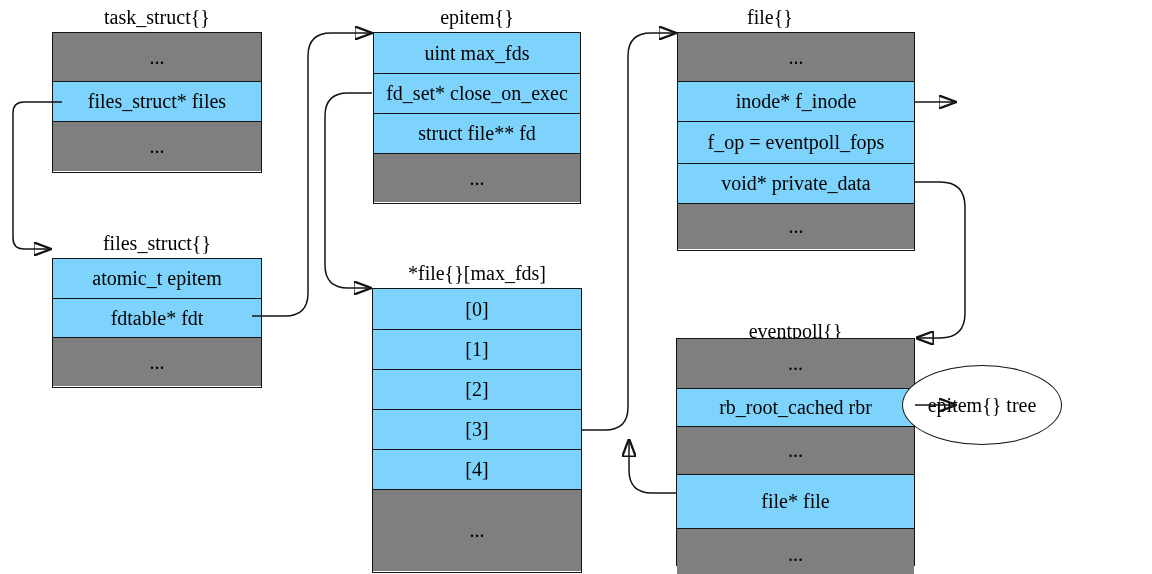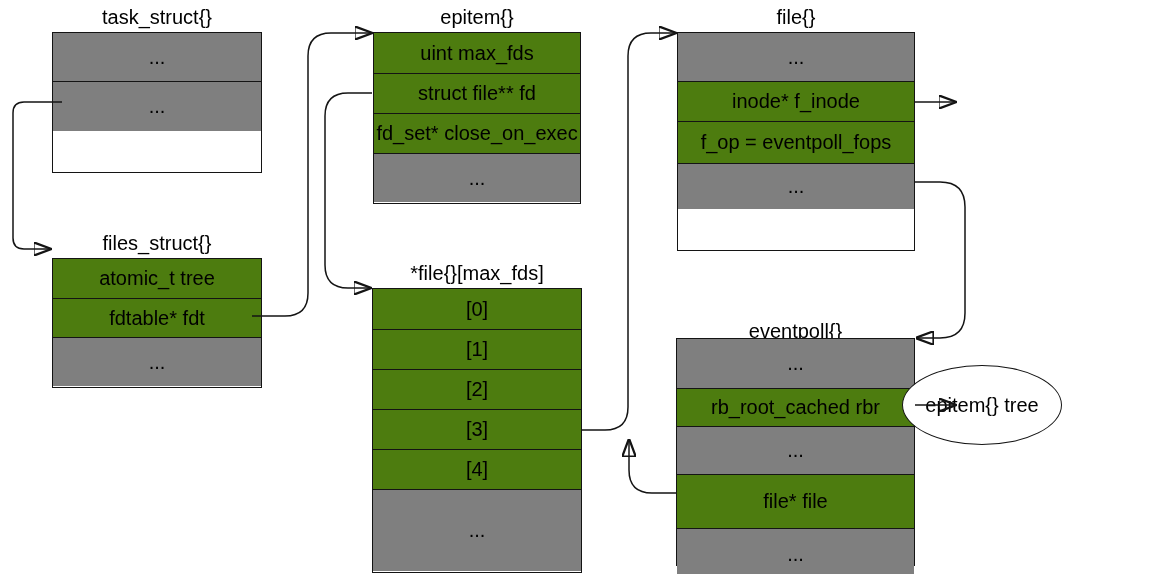--- a/index.html
+++ b/index.html
@@ -1,30 +1,30 @@
 <!DOCTYPE html>
 <html><head>
 <meta charset="utf-8">
 <style>
   html,body{margin:0;padding:0;background:#ffffff;}
   .canvas{
     position:relative;width:1152px;height:574px;background:#ffffff;
-    font-family:Liberation Sans, sans-serif;color:#000;overflow:hidden;
+    font-family:Liberation Serif, serif;color:#000;overflow:hidden;
   }
   .stitle{
     position:absolute;height:26px;line-height:26px;text-align:center;
     font-size:20px;white-space:nowrap;
   }
   .struct{
     position:absolute;border:1.5px solid #141414;box-sizing:border-box;
     background:#ffffff;
   }
   .srow{
     box-sizing:border-box;display:flex;align-items:center;justify-content:center;
-    font-size:20px;background:#4d7c0f;white-space:nowrap;overflow:hidden;
+    font-size:20px;background:#7dd3fc;white-space:nowrap;overflow:hidden;
   }
   .srow + .srow{border-top:1.5px solid #141414;}
   .srow.gray{background:#7f7f7f;}
   .node-rect{
     position:absolute;border:1.5px solid #141414;box-sizing:border-box;background:#ffffff;
     display:flex;align-items:center;justify-content:center;font-size:20px;white-space:nowrap;
   }
   .node-ellipse{
     position:absolute;border:1.5px solid #141414;box-sizing:border-box;background:#ffffff;
     border-radius:50%;display:flex;align-items:center;justify-content:center;
@@ -35,68 +35,70 @@
 
   
   #t-task{left:52px;top:4px;width:210px;}
   #s-task{left:52px;top:32px;width:210px;height:141px;}
   #t-files{left:52px;top:230px;width:210px;}
   #s-files{left:52px;top:258px;width:210px;height:130px;}
   #t-fdtable{left:373px;top:4px;width:208px;}
   #s-fdtable{left:373px;top:32px;width:208px;height:172px;}
   #t-array{left:372px;top:260px;width:210px;}
   #s-array{left:372px;top:288px;width:210px;height:285px;}
-  #t-file{left:677px;top:4px;width:238px;}
+  #t-file{left:651px;top:4px;width:238px;}
   #s-file{left:677px;top:32px;width:238px;height:219px;}
   #t-evp{left:676px;top:310px;width:239px;margin-top:8px;}
   #s-evp{left:676px;top:338px;width:239px;height:228px;}
   #n-anon{left:957px;top:62px;width:181px;height:80px;}
   #n-epitem{left:902px;top:365px;width:160px;height:80px;}
 </style>
 </head>
 <body>
 
 <div class="canvas">
 
   <div class="stitle" id="t-task">task_struct{}</div>
   <div class="struct" id="s-task">
     <div class="srow gray" style="height:48px">...</div>
+    <div class="srow" style="height:40px">files_struct* files</div>
     <div class="srow gray" style="height:50px">...</div>
   </div>
 
   <div class="stitle" id="t-files">files_struct{}</div>
   <div class="struct" id="s-files">
-    <div class="srow" style="height:39px">atomic_t tree</div>
+    <div class="srow" style="height:39px">atomic_t epitem</div>
     <div class="srow" style="height:39px">fdtable* fdt</div>
     <div class="srow gray" style="height:49px">...</div>
   </div>
 
   <div class="stitle" id="t-fdtable">epitem{}</div>
   <div class="struct" id="s-fdtable">
     <div class="srow" style="height:40px">uint max_fds</div>
+    <div class="srow" style="height:40px">fd_set* close_on_exec</div>
     <div class="srow" style="height:40px">struct file** fd</div>
-    <div class="srow" style="height:40px">fd_set* close_on_exec</div>
     <div class="srow gray" style="height:49px">...</div>
   </div>
 
   <div class="stitle" id="t-array">*file{}[max_fds]</div>
   <div class="struct" id="s-array">
     <div class="srow" style="height:40px">[0]</div>
     <div class="srow" style="height:40px">[1]</div>
     <div class="srow" style="height:40px">[2]</div>
     <div class="srow" style="height:40px">[3]</div>
     <div class="srow" style="height:40px">[4]</div>
     <div class="srow gray" style="height:82px">...</div>
   </div>
 
   <div class="stitle" id="t-file">file{}</div>
   <div class="struct" id="s-file">
     <div class="srow gray" style="height:48px">...</div>
     <div class="srow" style="height:40px">inode* f_inode</div>
     <div class="srow" style="height:42px">f_op = eventpoll_fops</div>
+    <div class="srow" style="height:40px">void* private_data</div>
     <div class="srow gray" style="height:46px">...</div>
   </div>
 
   <div class="stitle" id="t-evp">eventpoll{}</div>
   <div class="struct" id="s-evp">
     <div class="srow gray" style="height:49px">...</div>
     <div class="srow" style="height:38px">rb_root_cached rbr</div>
     <div class="srow gray" style="height:48px">...</div>
     <div class="srow" style="height:54px">file* file</div>
     <div class="srow gray" style="height:52px">...</div>

